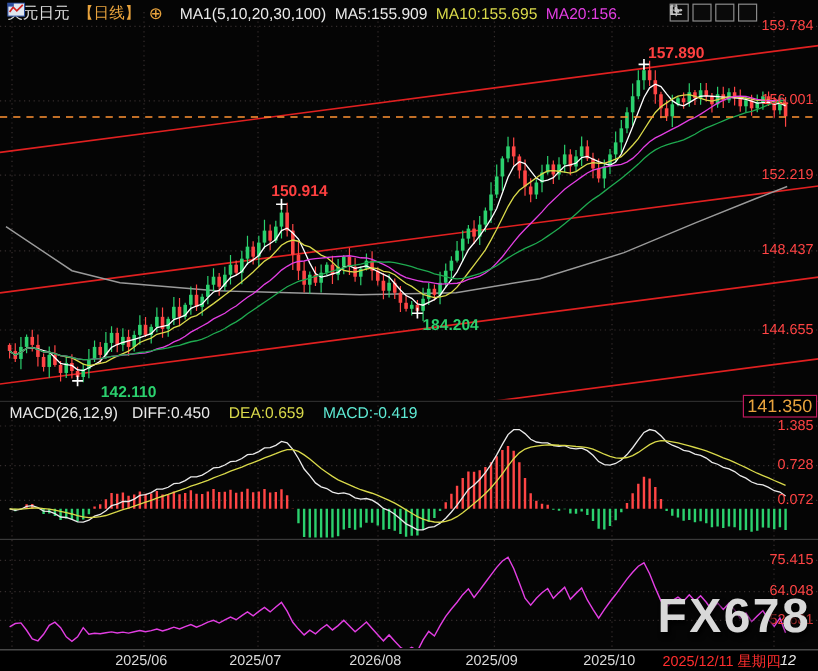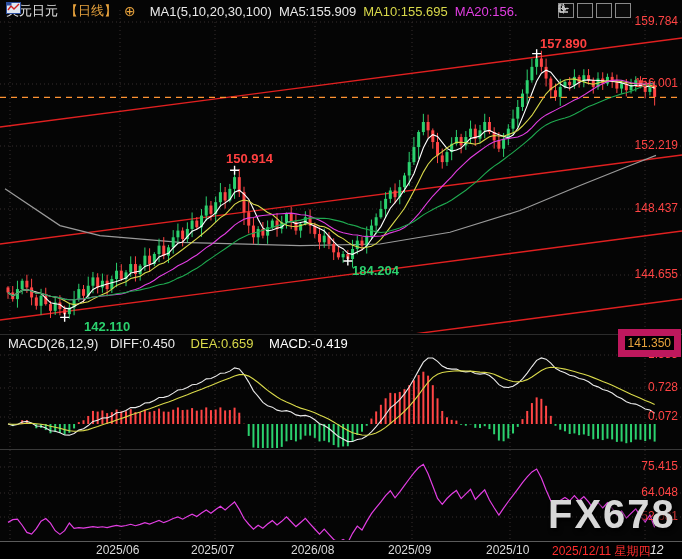--- a/index.html
+++ b/index.html
@@ -14,25 +14,25 @@
   .t-ma20{color:#e23ee2;}
   .zicon{color:#e8a33d;font-size:14px;line-height:14px;}
   #topicons{position:absolute;left:558px;top:3px;display:flex;gap:3px;z-index:30;}
   .ticon{width:14px;height:13px;border:1px solid #8a8a8a;background:#0a0a0a;display:flex;
          align-items:center;justify-content:center;}
   .lblr{position:absolute;font-size:12px;color:#ff4444;z-index:20;}
   .lblx{position:absolute;font-size:12px;color:#d9d9d9;z-index:20;}
   .ann{position:absolute;font-size:13px;font-weight:bold;z-index:22;}
   .ann.red{color:#ff4040;}
   .ann.grn{color:#2bd16e;}
-  #pricebox{position:absolute;right:1px;top:329px;border:7px solid #be185d;color:#e8a33d;
-            background:#000;font-size:12px;padding:0 3px;z-index:25;}
+  #pricebox{position:absolute;right:1px;top:329px;border:1px solid #be185d;color:#e8a33d;
+            background:#000;font-size:15px;padding:0 3px;z-index:25;}
   #macdrow{position:absolute;left:8px;top:336px;font-size:13px;z-index:20;white-space:nowrap;}
   #rsirow{position:absolute;left:8px;top:450px;font-size:13px;z-index:20;white-space:nowrap;}
-  .w{color:#eaeaea}.y{color:#d9d94a;margin-left:12px}.m{color:#ffffff;margin-left:12px}
+  .w{color:#eaeaea}.y{color:#d9d94a;margin-left:12px}.m{color:#5eead4;margin-left:12px}
   #watermark{position:absolute;left:548px;top:492px;font-size:40px;font-weight:bold;color:#d8d8d8;
              letter-spacing:2px;z-index:50;text-shadow:2px 3px 4px rgba(0,0,0,.95);}
   .divline{position:absolute;left:0;width:682px;height:1px;z-index:15;}
   #xaxis{position:absolute;left:0;top:541px;width:682px;height:18px;background:#000;
          border-top:1px solid #5a5a5a;z-index:18;}
   #xdate{position:absolute;left:552px;top:543px;font-size:12px;color:#ff2d2d;z-index:21;white-space:nowrap;}
   #xlast{position:absolute;left:650px;top:543px;font-size:12px;color:#e8e8e8;z-index:21;font-style:italic;}
   svg{position:absolute;left:0;top:0;z-index:10;}
 </style>
 </head>

